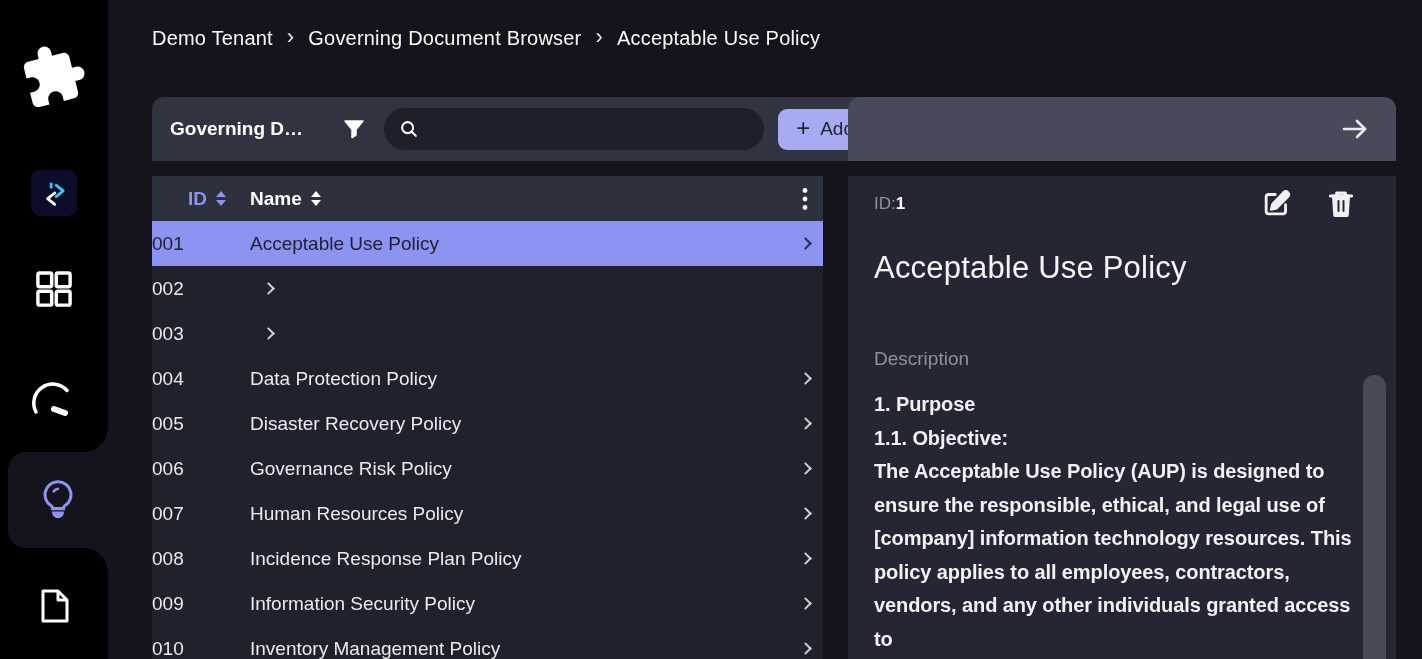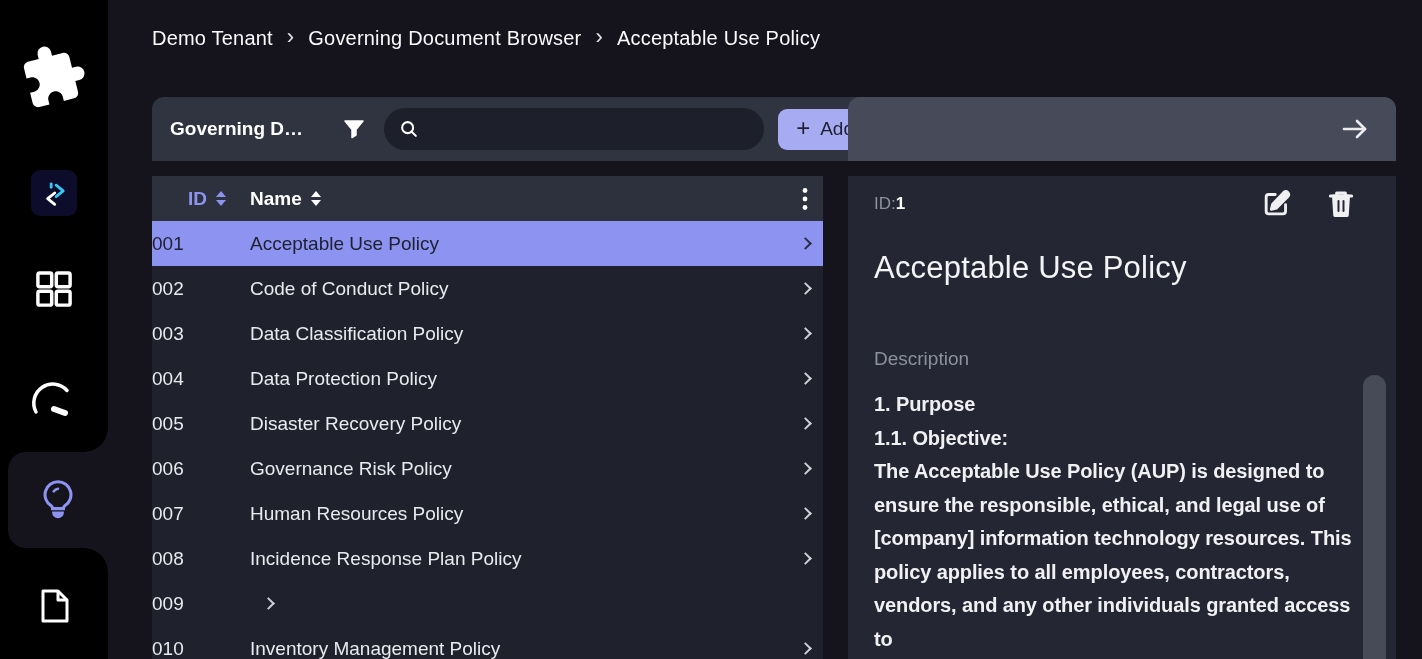--- a/index.html
+++ b/index.html
@@ -300,29 +300,27 @@
         <div class="trow selected">
           <span class="cell-id">001</span>
           <span class="cell-name">Acceptable Use Policy</span>
           <span class="chev-icon">
             <span></span>
           </span>
         </div>
 
         <div class="trow">
           <span class="cell-id">002</span>
-          <span class="cell-name">Code of Conduct Policy</span>
           <span class="chev-icon">
             <span></span>
           </span>
         </div>
 
         <div class="trow">
           <span class="cell-id">003</span>
-          <span class="cell-name">Data Classification Policy</span>
           <span class="chev-icon">
             <span></span>
           </span>
         </div>
 
         <div class="trow">
           <span class="cell-id">004</span>
           <span class="cell-name">Data Protection Policy</span>
           <span class="chev-icon">
             <span></span>
@@ -356,20 +354,21 @@
         <div class="trow">
           <span class="cell-id">008</span>
           <span class="cell-name">Incidence Response Plan Policy</span>
           <span class="chev-icon">
             <span></span>
           </span>
         </div>
 
         <div class="trow">
           <span class="cell-id">009</span>
+          <span class="cell-name">Information Security Policy</span>
           <span class="chev-icon">
             <span></span>
           </span>
         </div>
 
         <div class="trow">
           <span class="cell-id">010</span>
           <span class="cell-name">Inventory Management Policy</span>
           <span class="chev-icon">
             <span></span>

